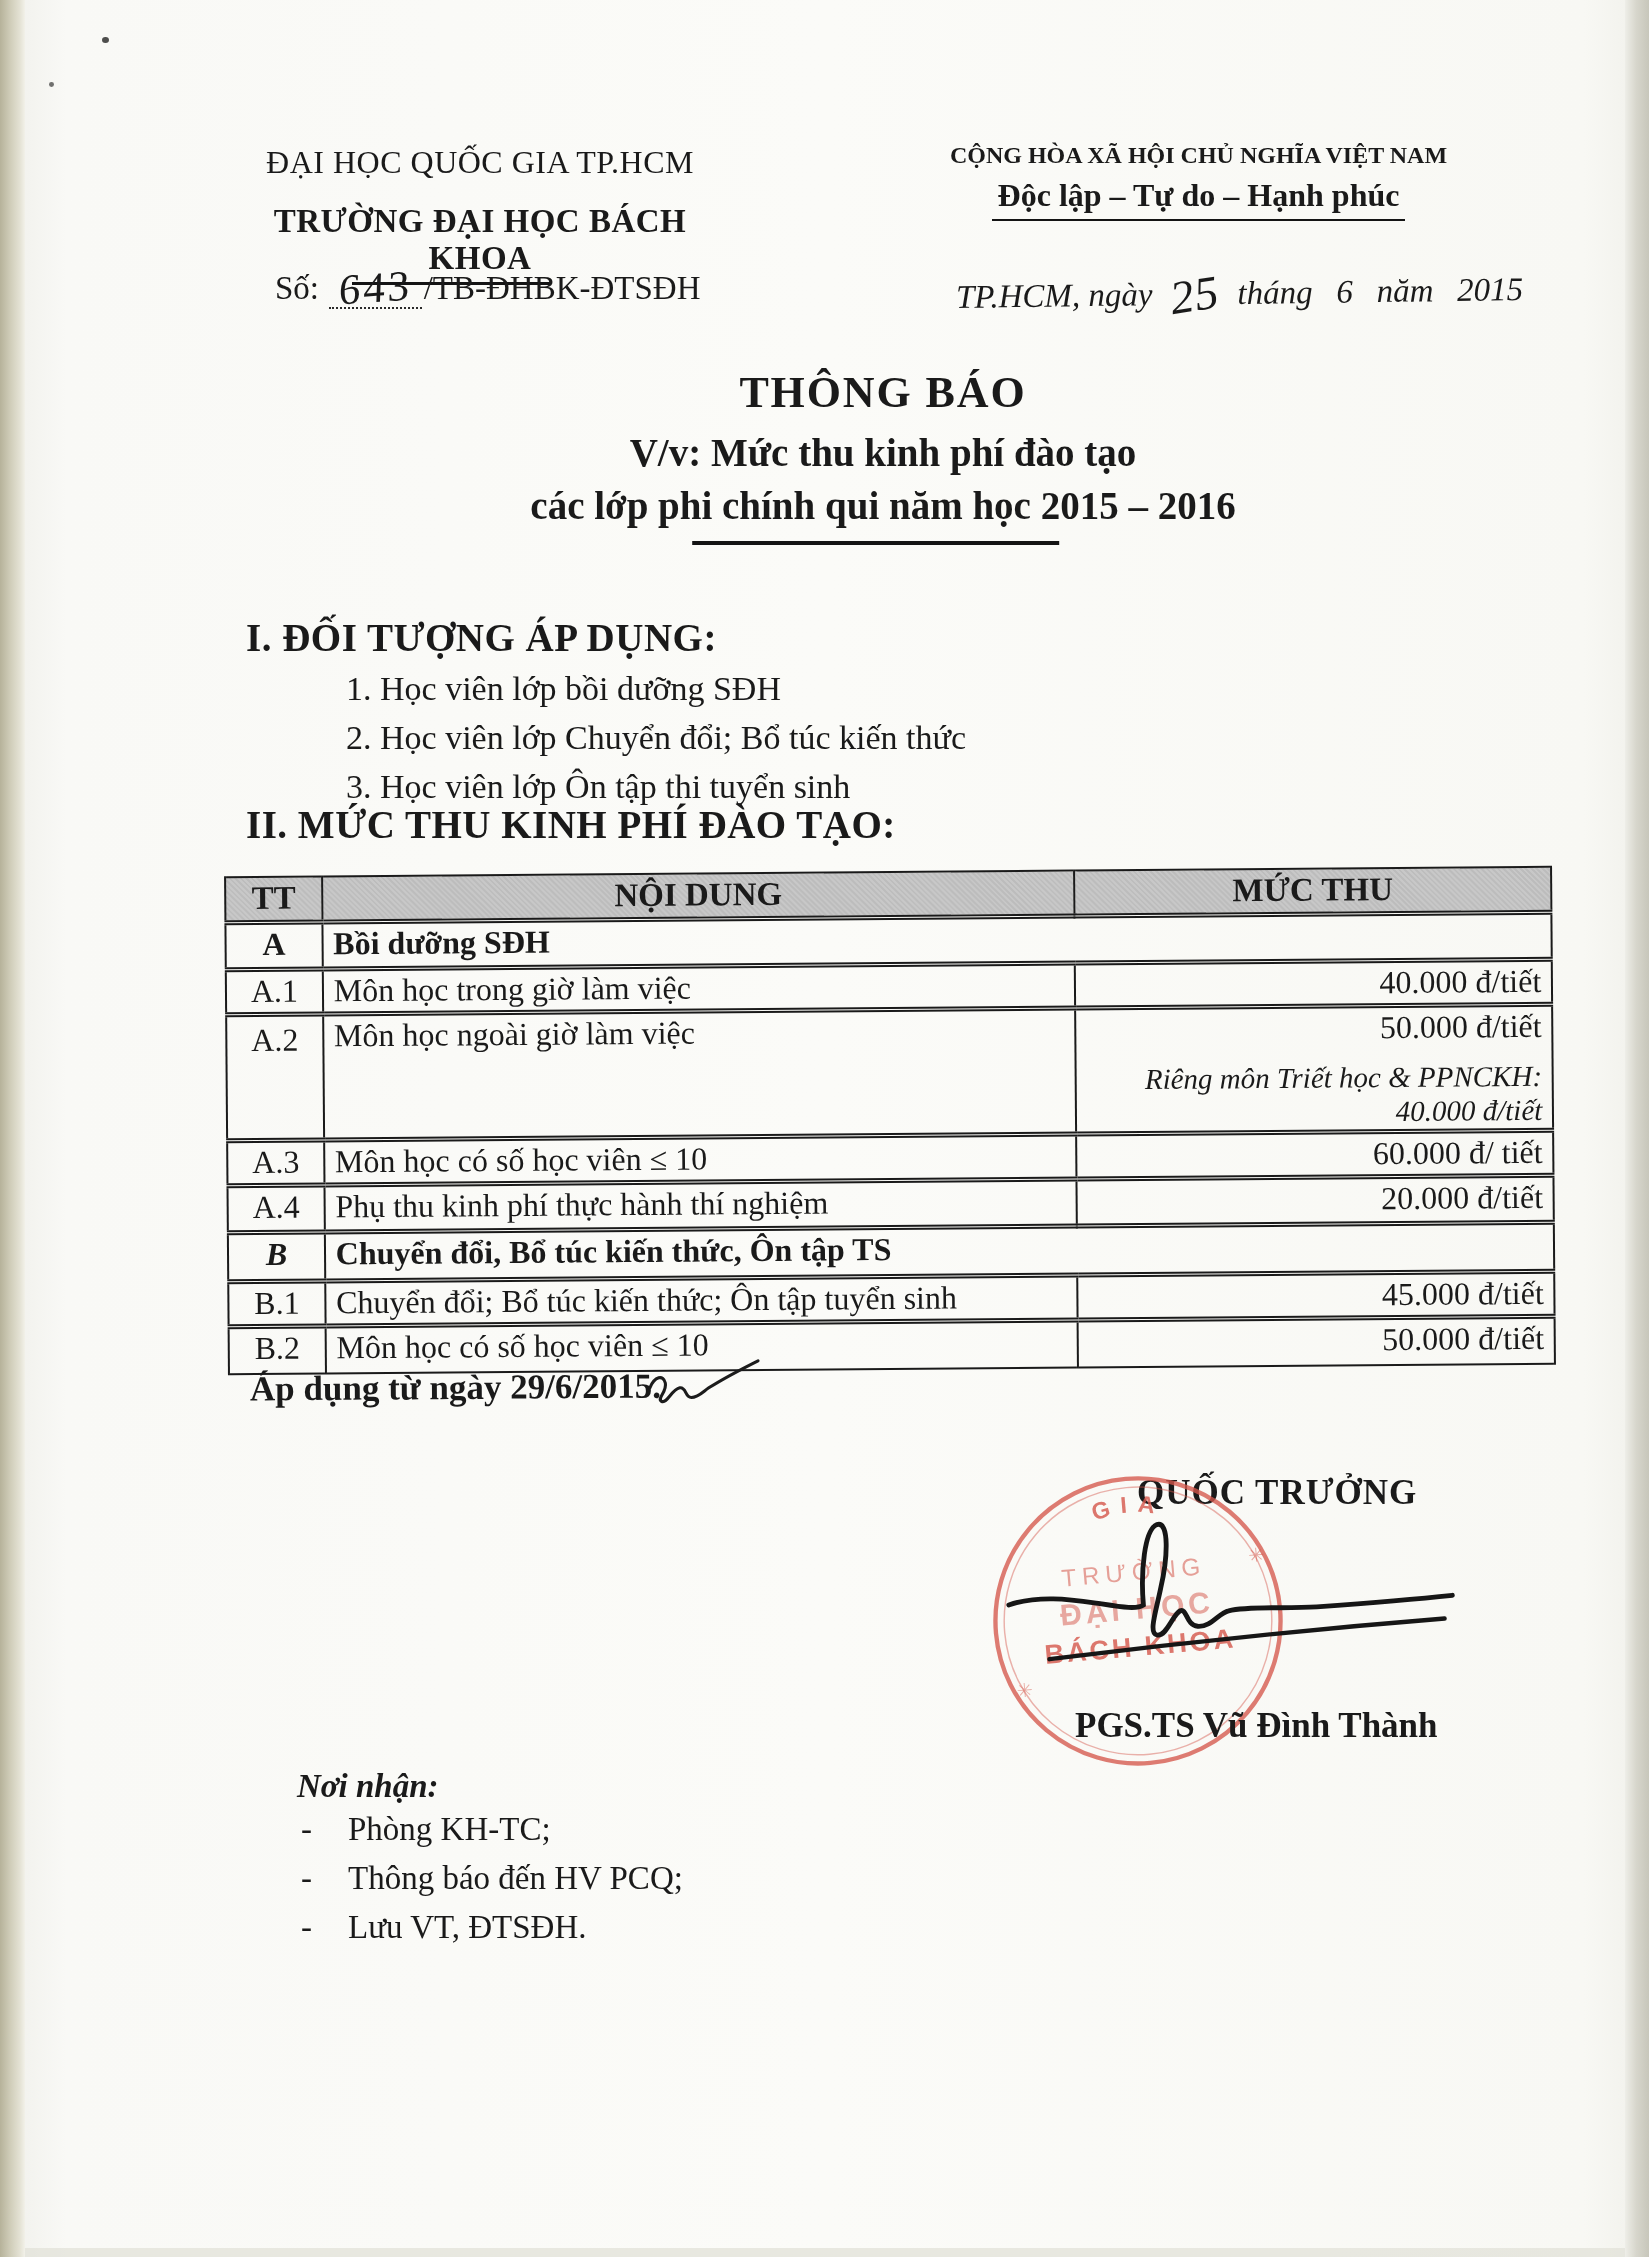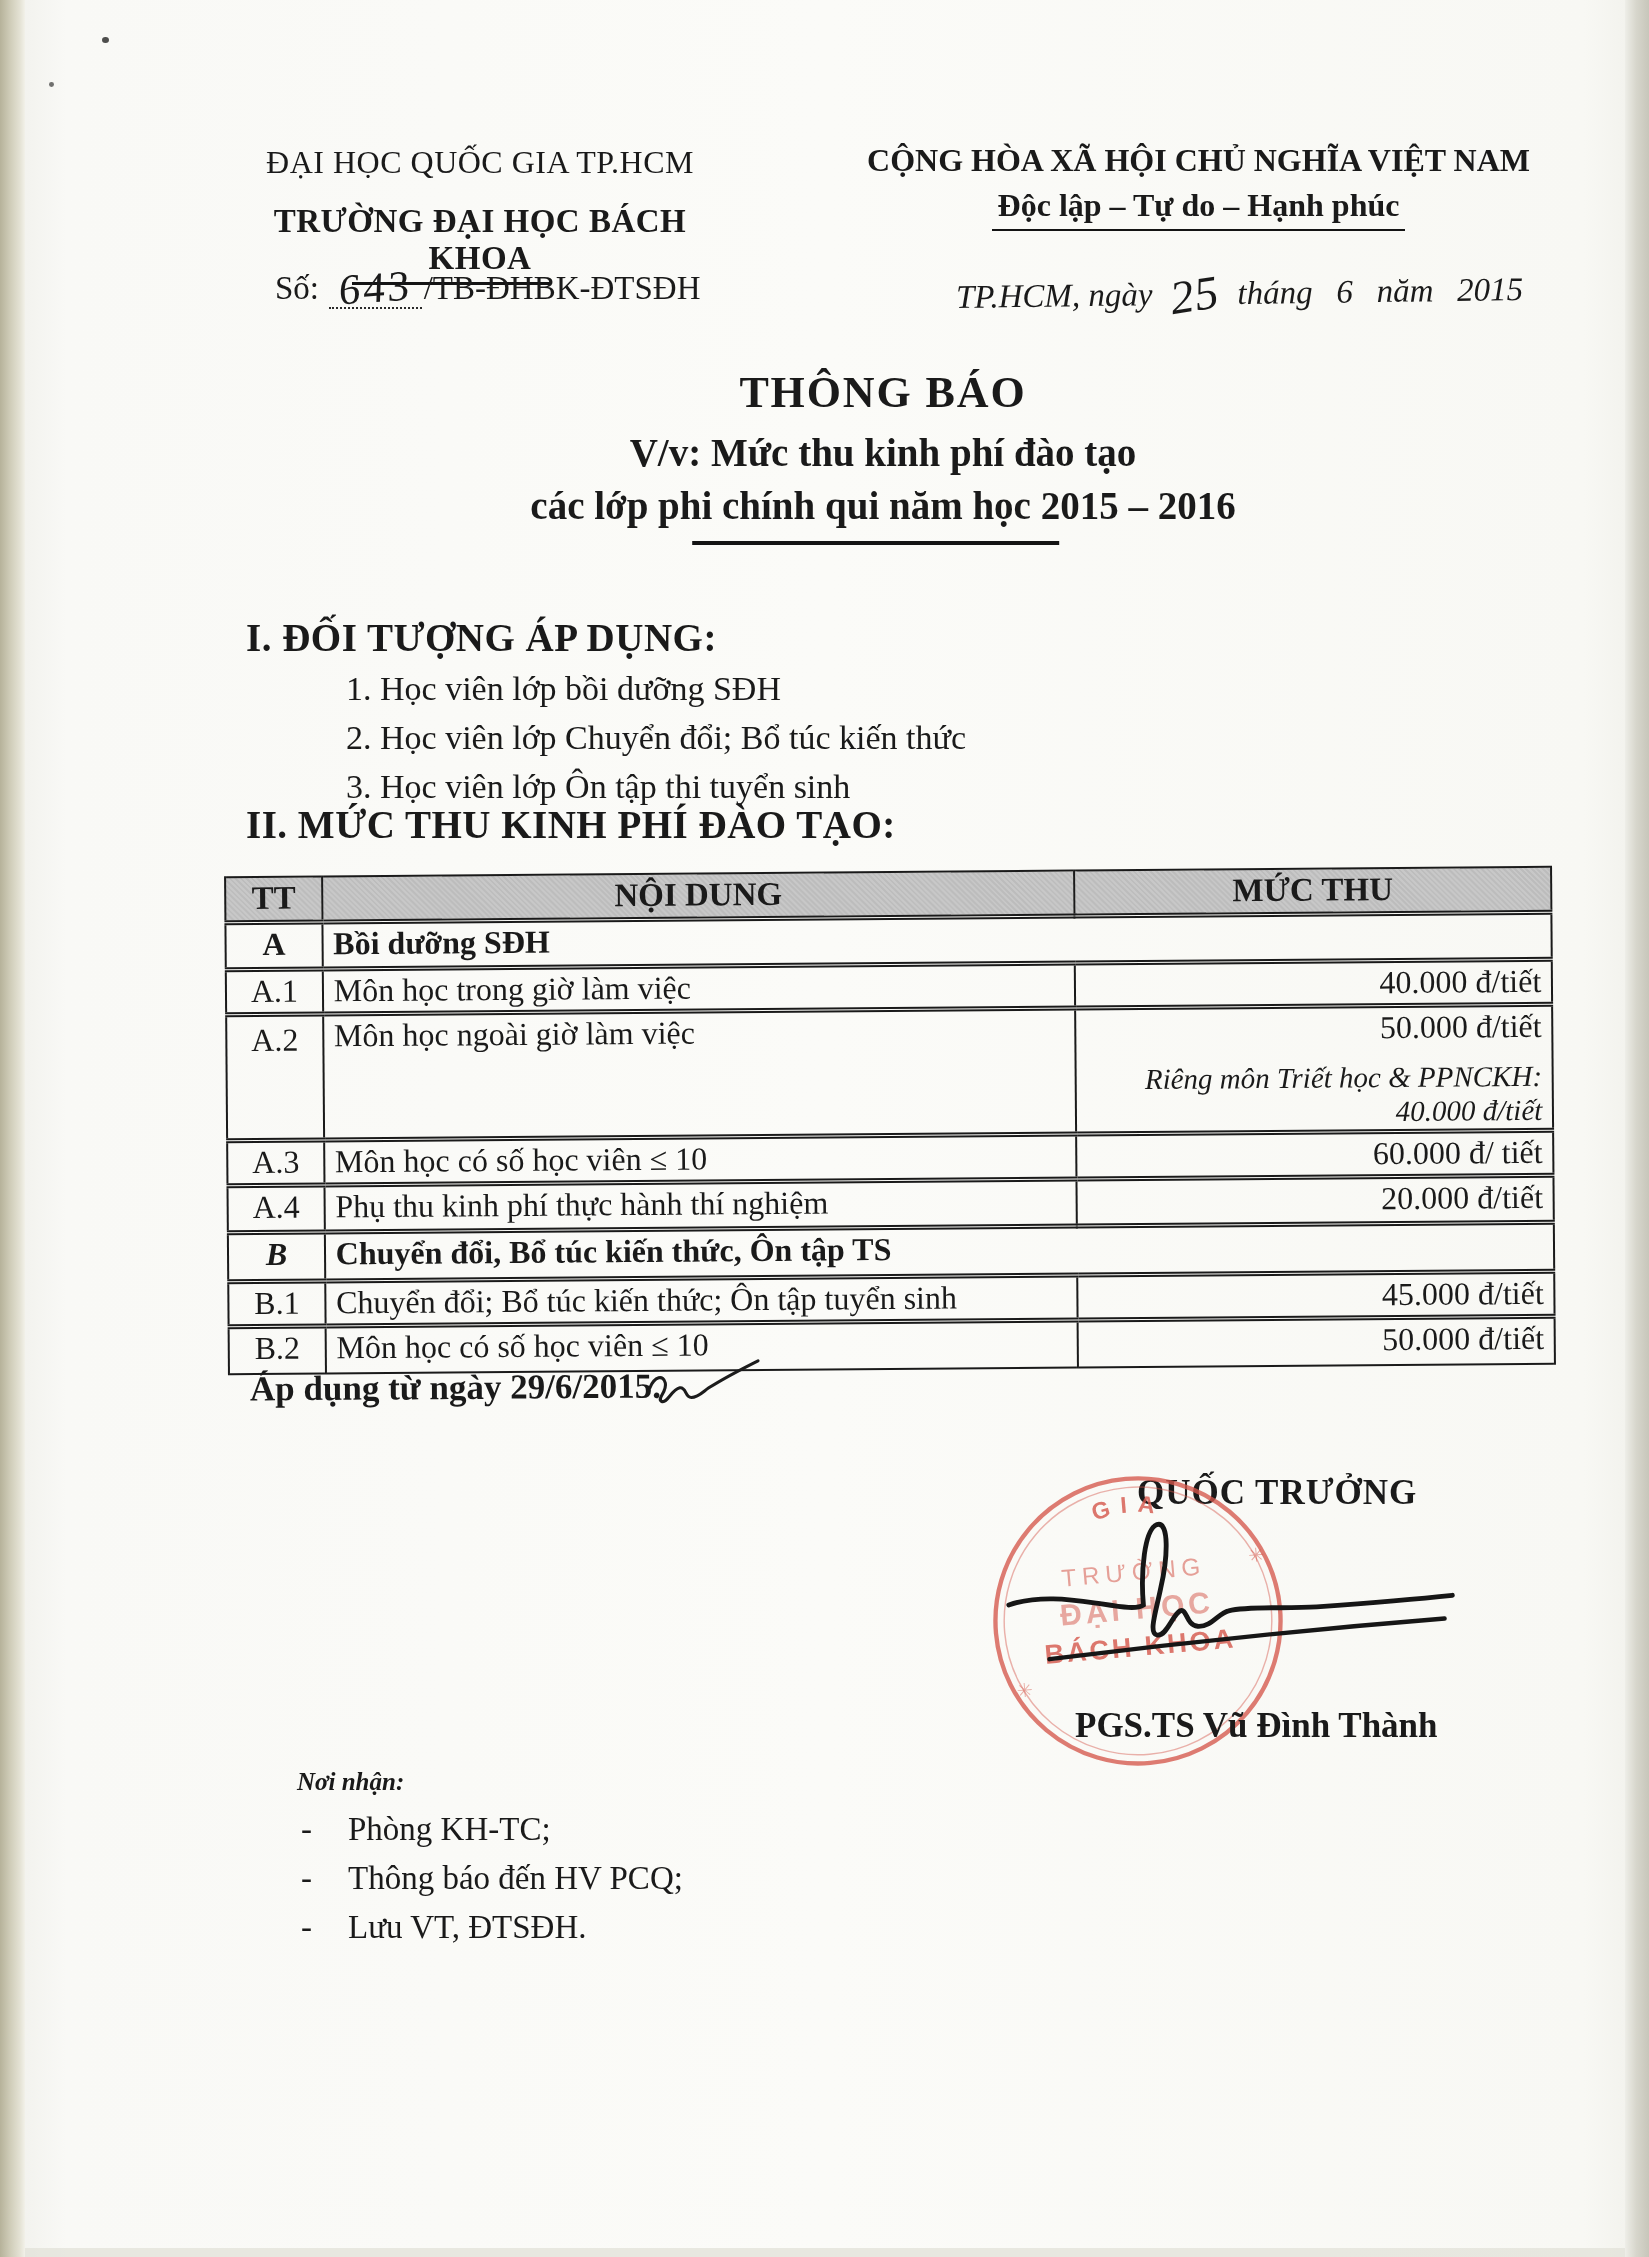--- a/index.html
+++ b/index.html
@@ -16,21 +16,21 @@
   .speck{position:absolute;background:#4e4e4c;border-radius:50%;}
   .s1{left:102px;top:37px;width:6.8px;height:5.8px;}
   .s2{left:49px;top:82px;width:4.9px;height:4.9px;opacity:.8;}
 
   .org-left{position:absolute;left:223px;top:144px;width:514px;text-align:center;}
   .org-left .l1{font-size:32px;letter-spacing:0.5px;}
   .org-left .l2{font-size:33px;font-weight:bold;margin-top:22px;letter-spacing:0.5px;}
   .org-left .rule{width:199px;height:3.4px;background:#141414;margin:4.9px auto 0;transform:translateX(-29px);}
 
   .org-right{position:absolute;left:854px;top:142px;width:689px;text-align:center;}
-  .org-right .l1{font-size:32px;font-weight:bold;}
+  .org-right .l1{font-size:24px;font-weight:bold;}
   .org-right .l2{font-size:32px;font-weight:bold;display:inline-block;margin-top:7.8px;
     border-bottom:2.9px solid #141414;padding:0 5.8px 4.9px;}
 
   .so-line{position:absolute;left:275px;top:268px;font-size:33px;}
   .dotted{display:inline-block;border-bottom:2.9px dotted #2a2a2a;padding:0 9.7px;margin:0 1.9px;}
   .hand{display:inline-block;font-size:43px;line-height:33px;transform:rotate(-4deg) skewX(-6deg);
     letter-spacing:2.9px;position:relative;top:2.9px;}
   .date-line{position:absolute;left:956px;top:272px;font-size:33px;font-style:italic;
     transform:rotate(-0.8deg);white-space:nowrap;}
   .date-line .hand{font-size:47px;letter-spacing:1px;margin:0 9.7px;top:5.8px;transform:rotate(-8deg);}
@@ -66,21 +66,21 @@
   .fee-note.first{margin-top:13.6px;}
 
   .apply-note{position:absolute;left:250px;top:1368px;font-size:35px;font-weight:bold;transform:rotate(-0.4deg);}
   .squiggle{position:absolute;left:642px;top:1355px;}
 
   .sig-title{position:absolute;left:1137px;top:1473px;font-size:35px;font-weight:bold;letter-spacing:1px;}
   .stamp{position:absolute;left:978px;top:1456px;}
   .sig{position:absolute;left:995px;top:1512px;}
   .sig-name{position:absolute;left:1075px;top:1706px;font-size:35px;font-weight:bold;}
 
-  .recip-h{position:absolute;left:297px;top:1768px;font-size:25px;font-weight:bold;font-style:italic;}
+  .recip-h{position:absolute;left:297px;top:1768px;font-size:33px;font-weight:bold;font-style:italic;}
   .recips{position:absolute;left:301px;top:1811px;font-size:33px;}
   .recip-row{height:49px;display:flex;}
   .recip-row .dash{width:47px;}
 </style>
 </head>
 <body>
 
 <div class="page">
   <div class="edge-left"></div>
   <div class="edge-right"></div>

